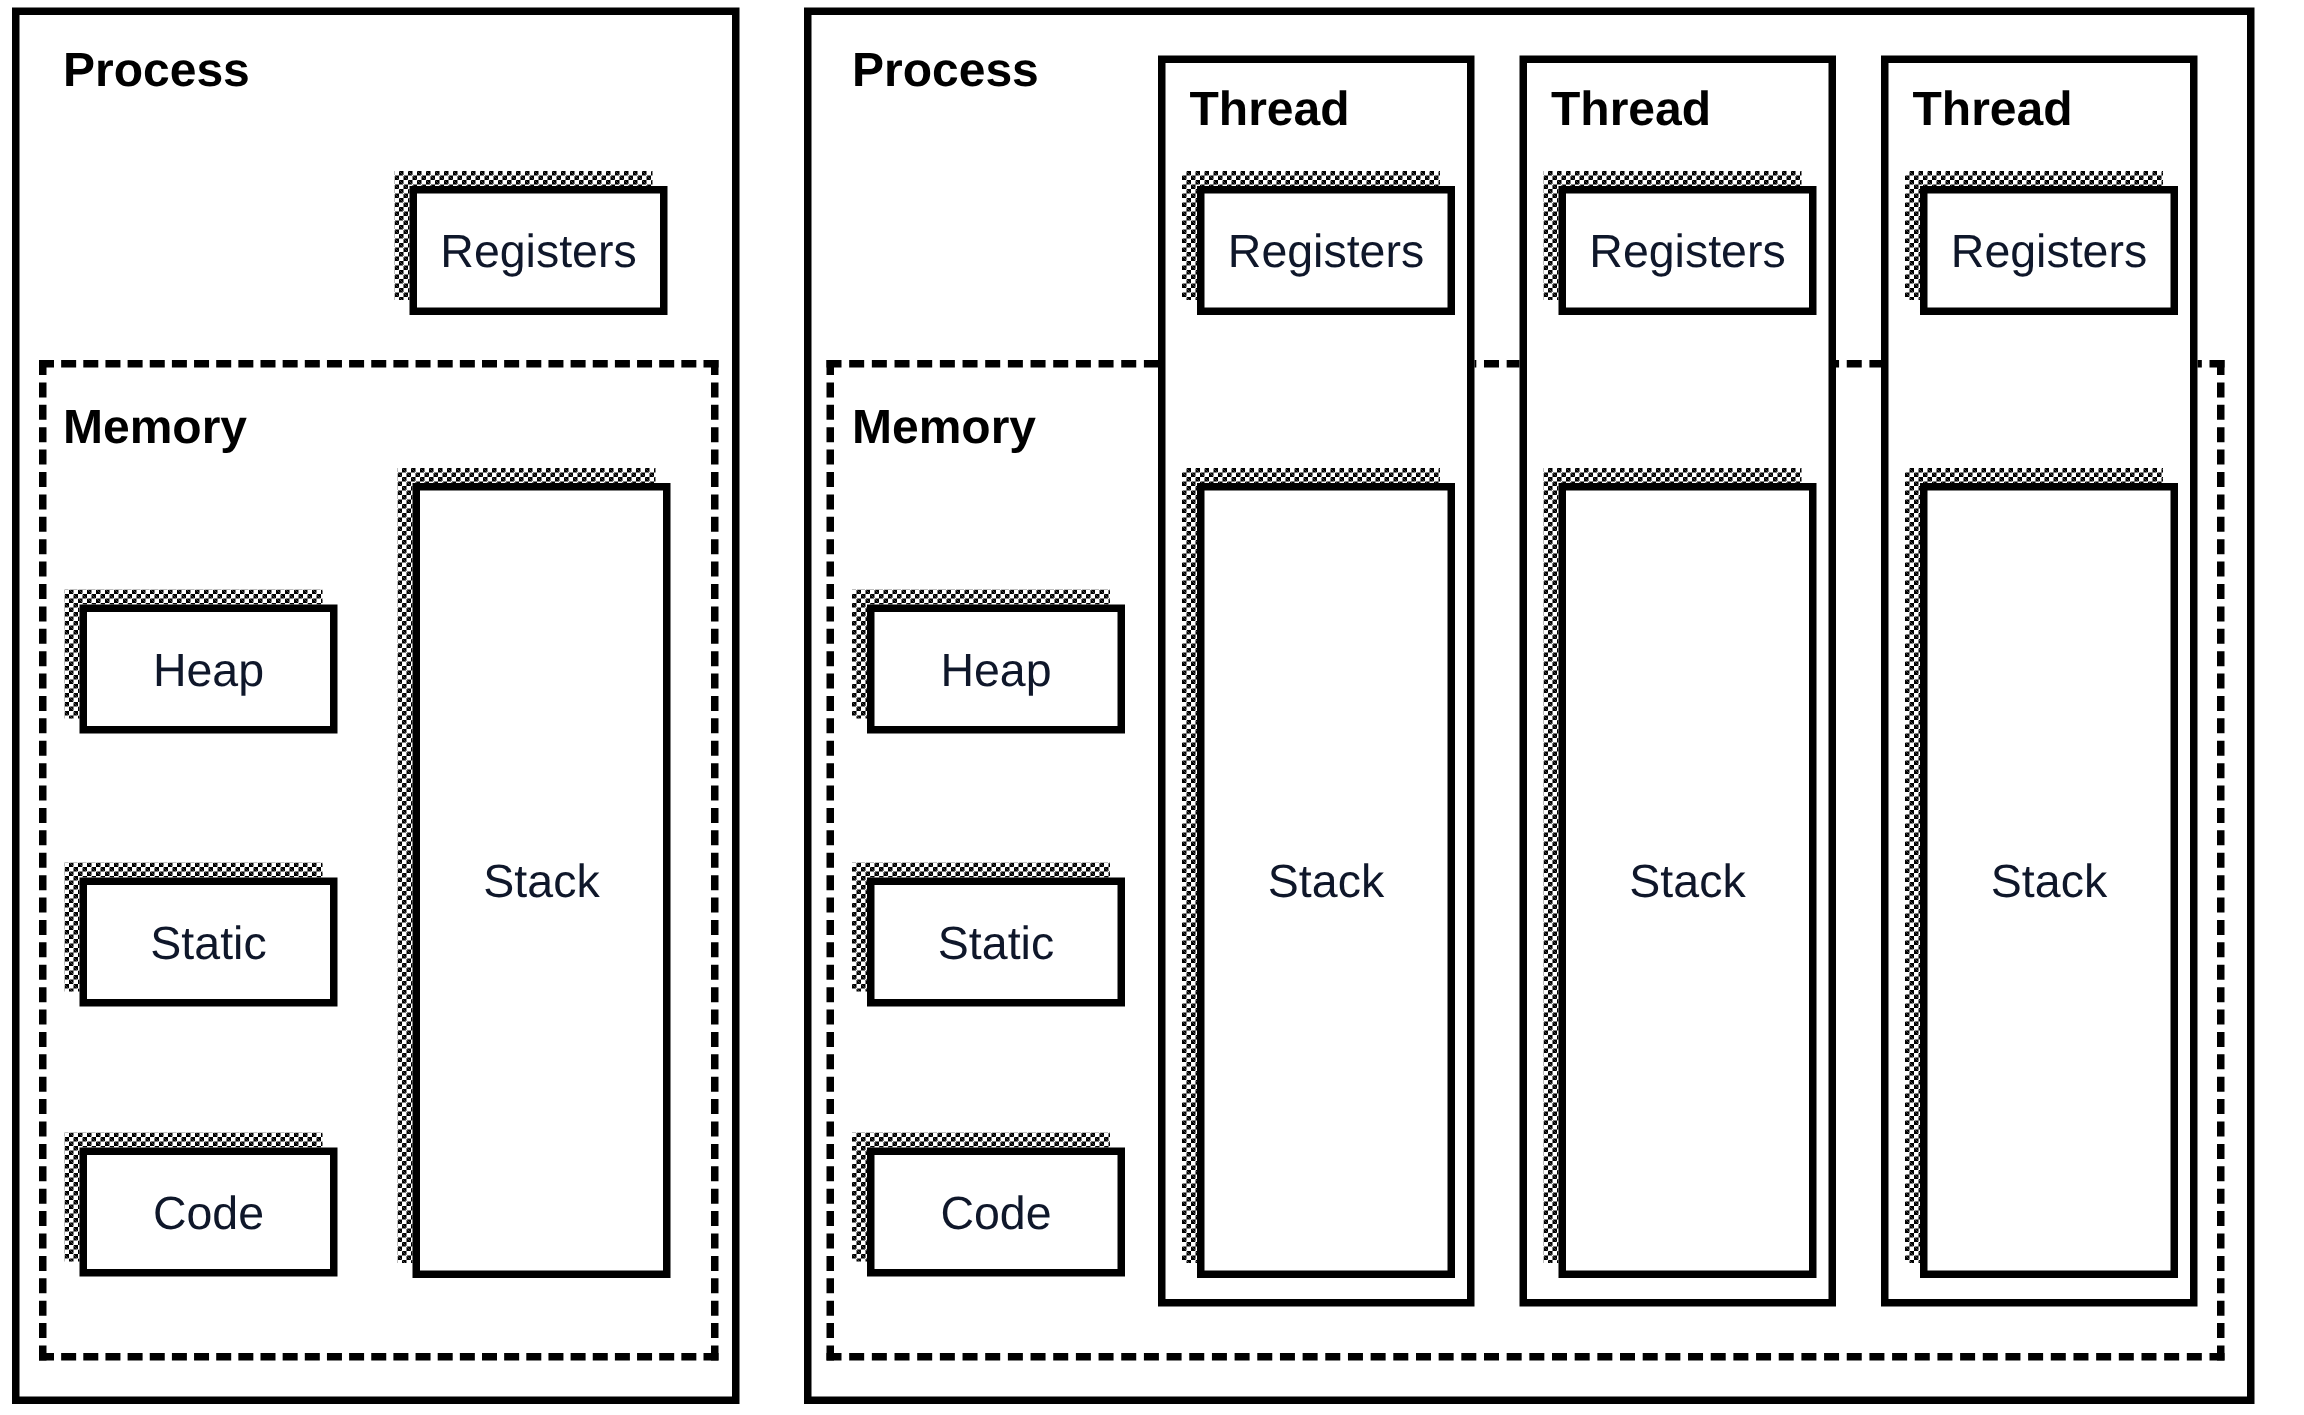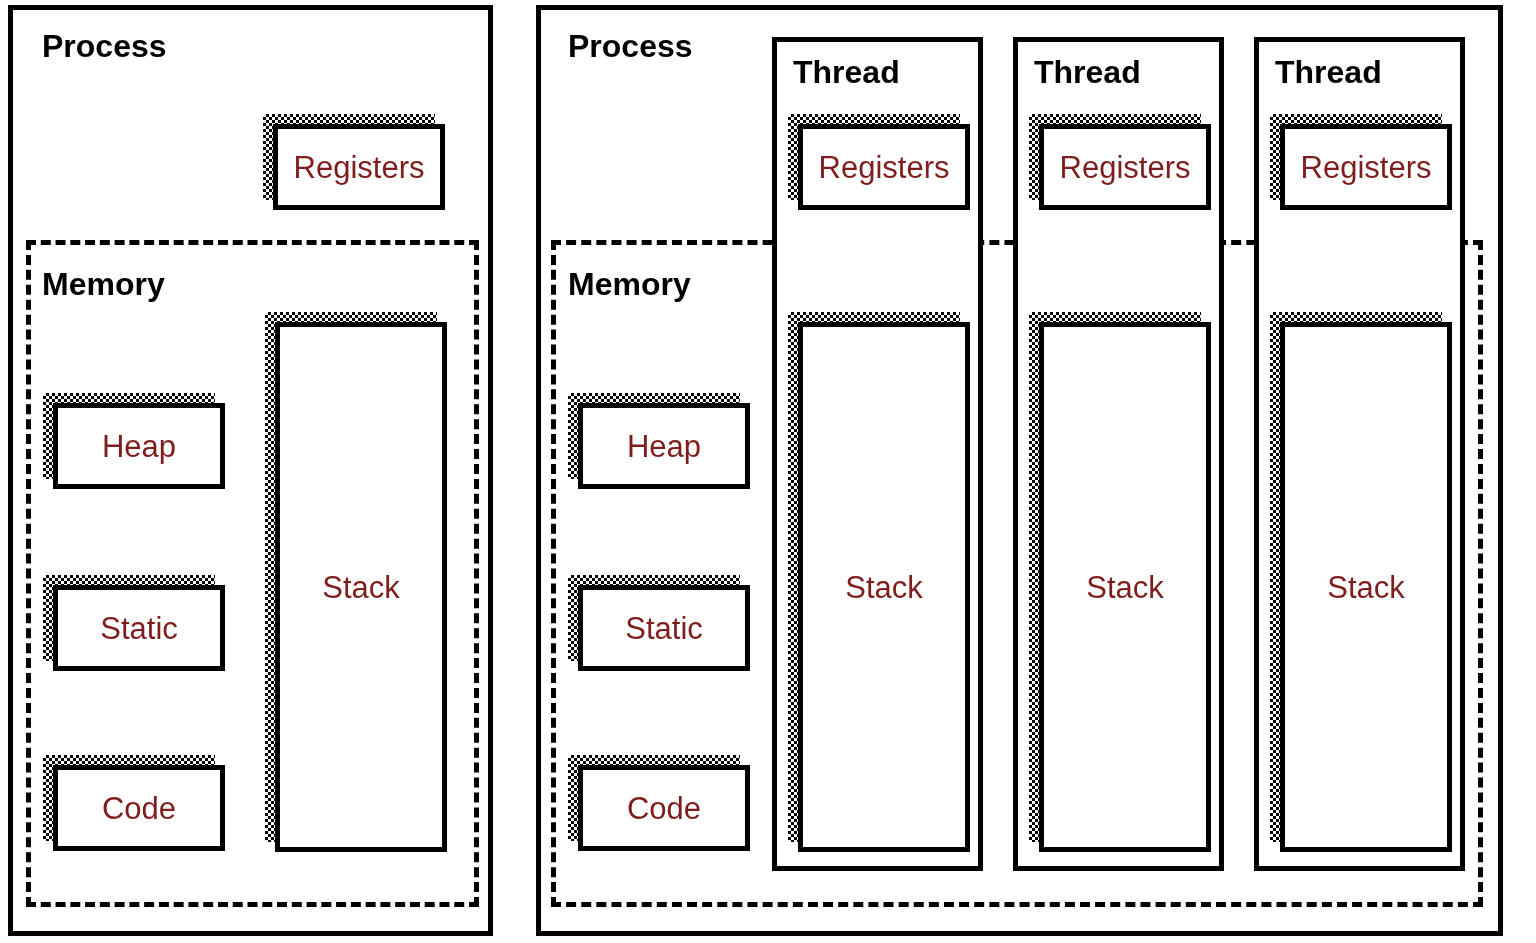--- a/index.html
+++ b/index.html
@@ -68,21 +68,21 @@
     box-sizing: border-box;
     border: 5px solid #000000;
     background: #ffffff;
     display: flex;
     align-items: center;
     justify-content: center;
   }
   .shadow-box .face span {
     font-size: 31px;
     font-weight: normal;
-    color: #7f1d1d;
+    color: #0f172a;
     line-height: 1;
     white-space: nowrap;
   }
 
   
   .caption {
     position: absolute;
     font-size: 32px;
     font-weight: bold;
     color: #000000;

